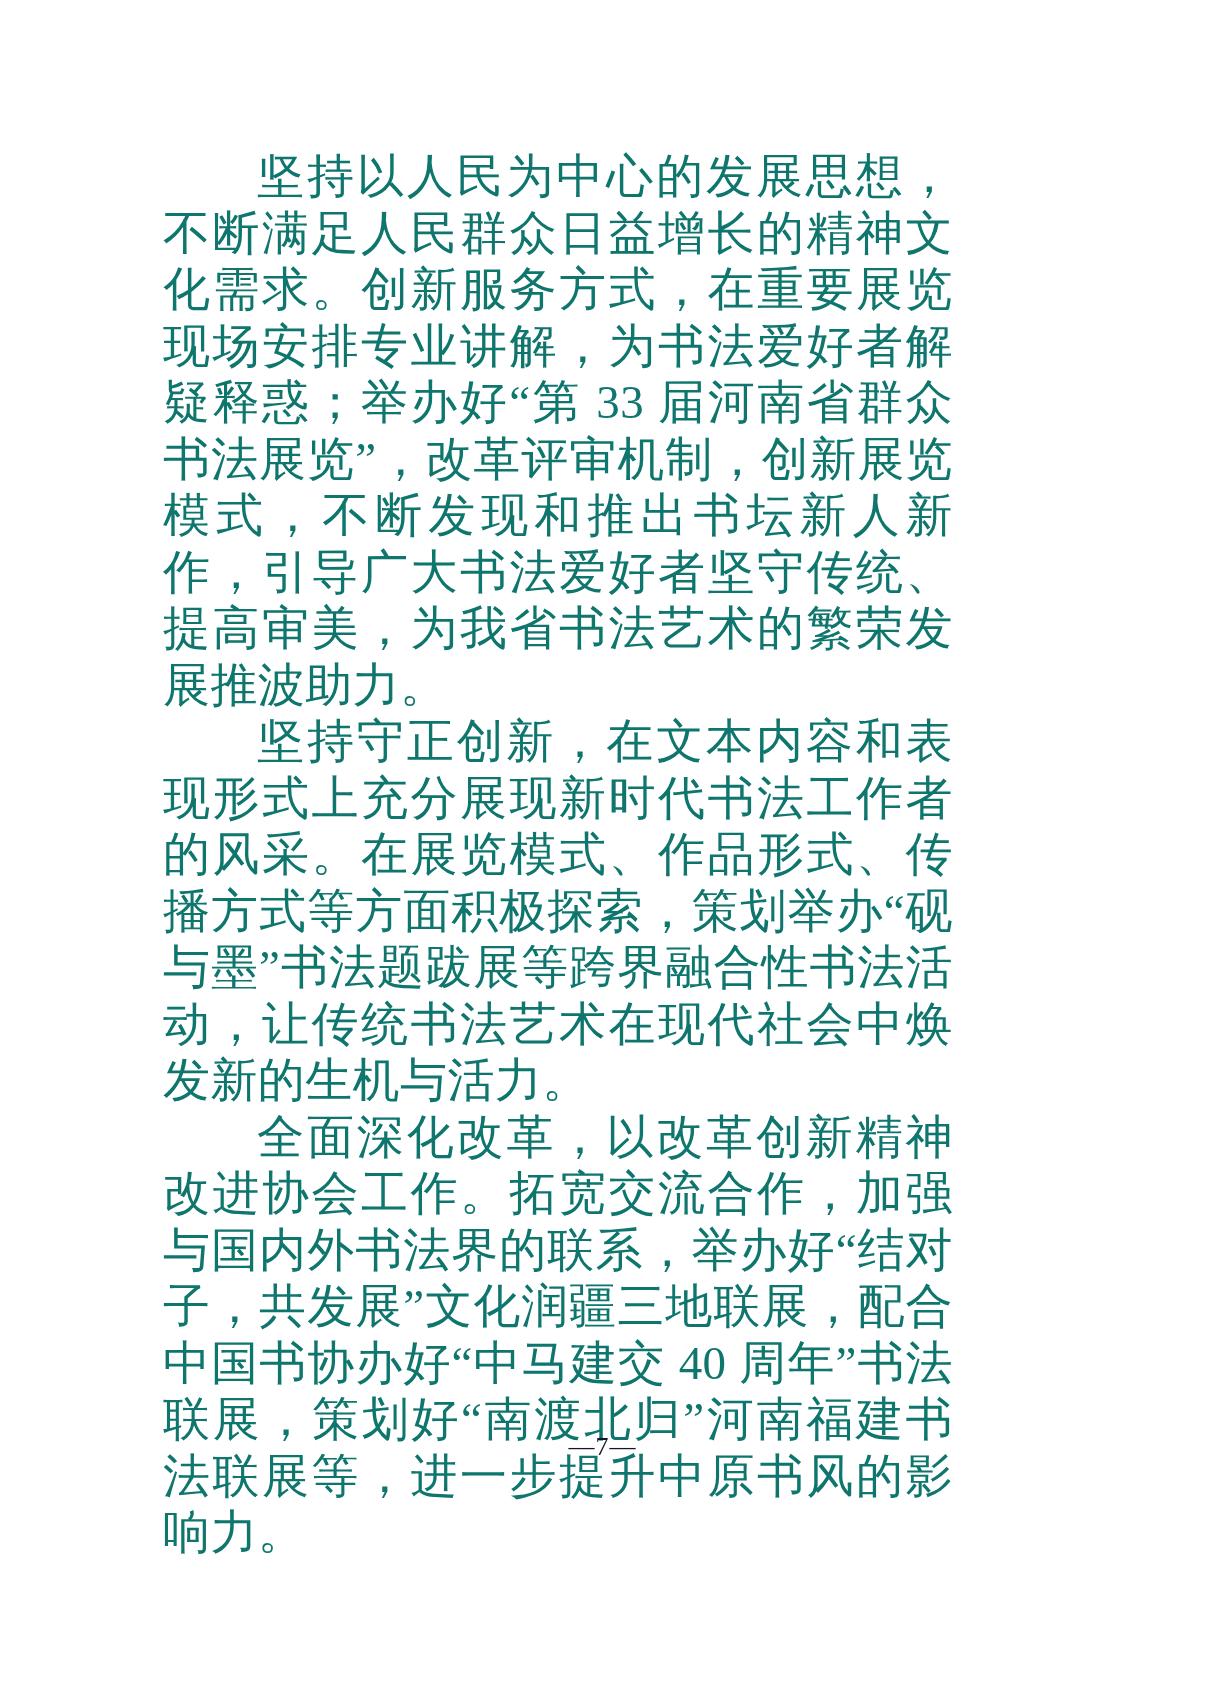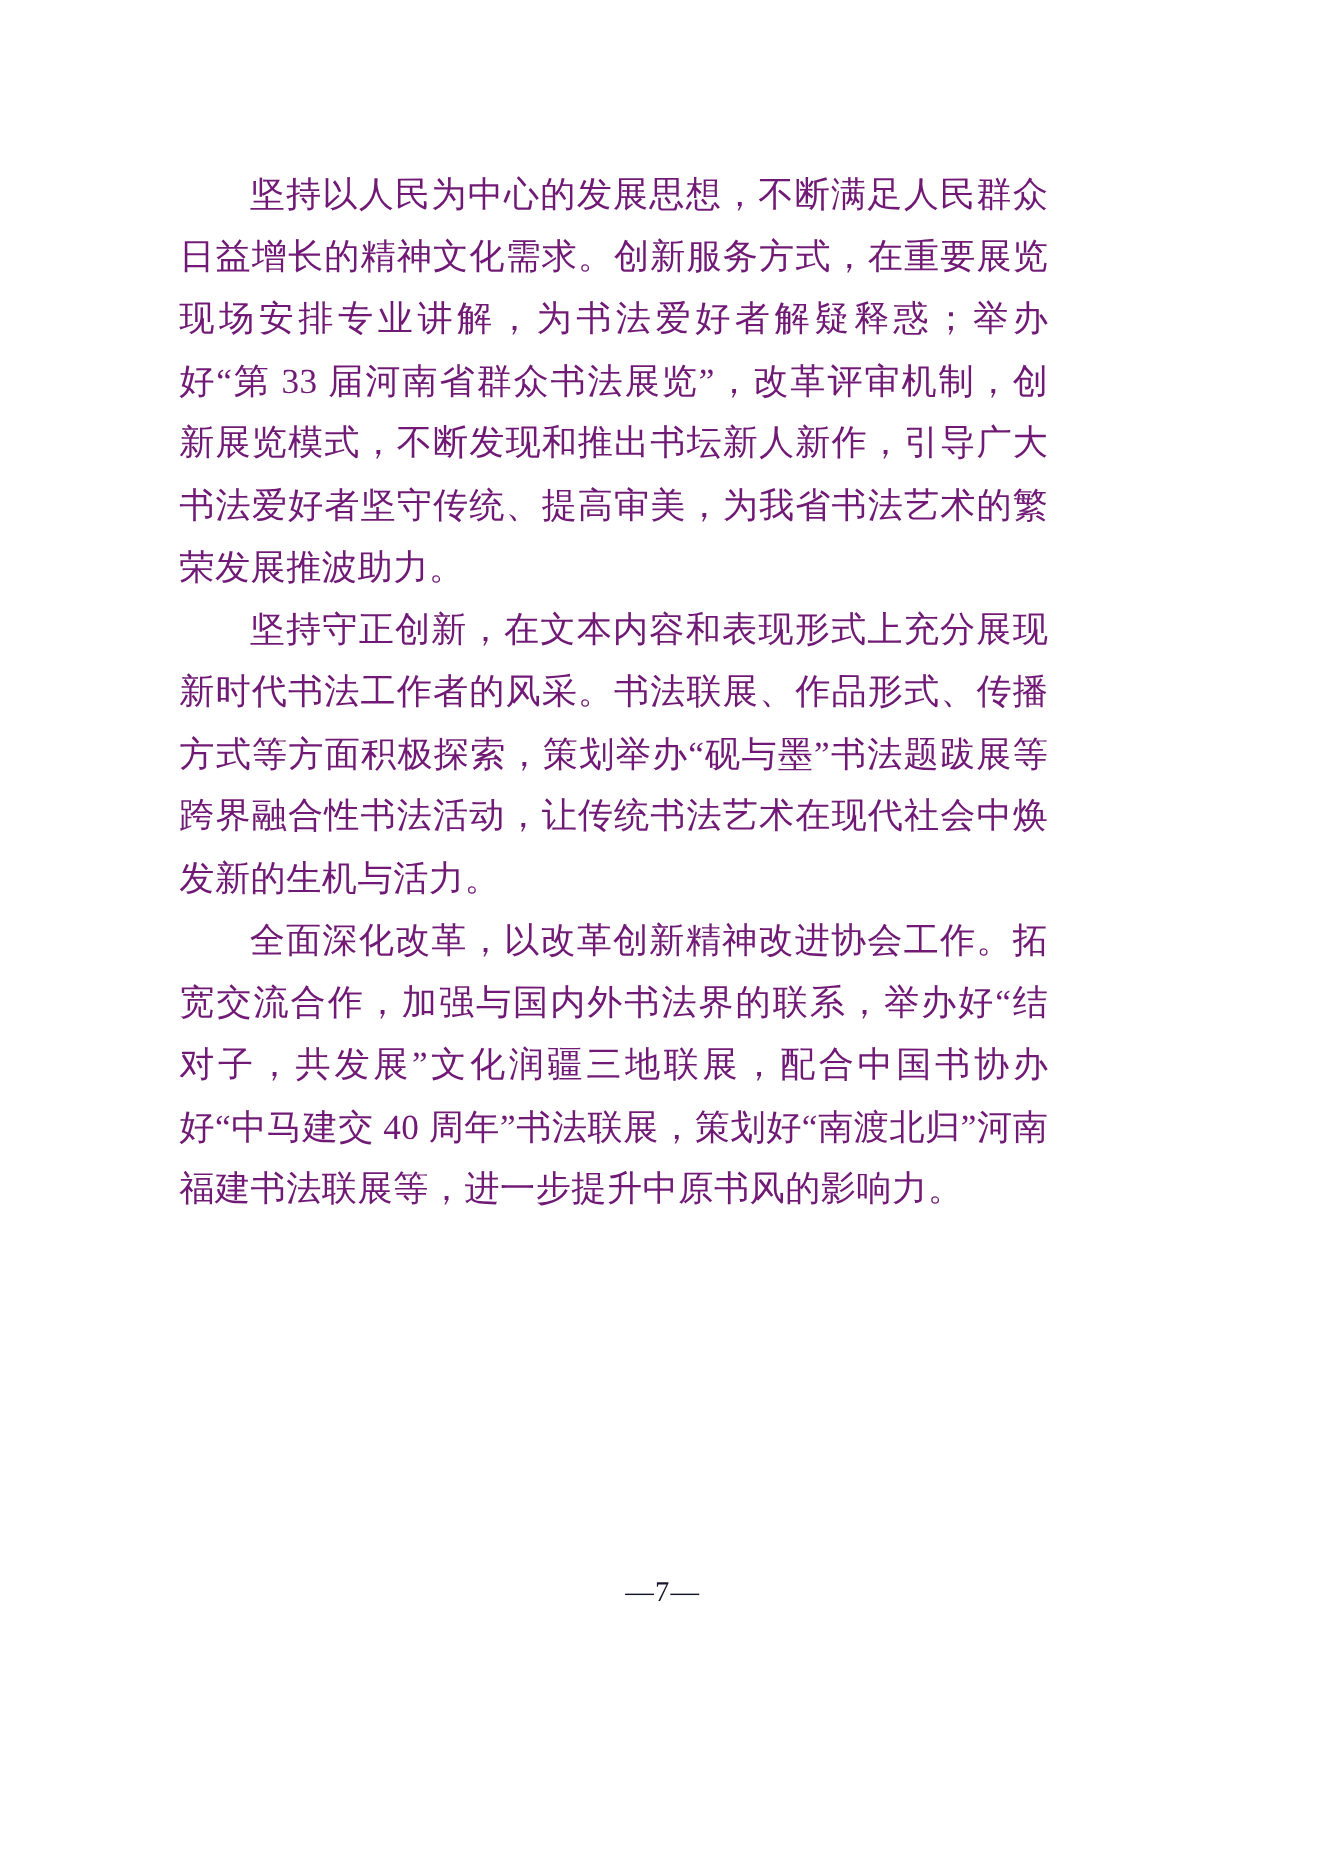--- a/index.html
+++ b/index.html
@@ -17,45 +17,45 @@
     font-family: "Liberation Serif", "DejaVu Serif", serif;
     color: #1a1a2e;
   }
   .content {
     position: absolute;
     left: 163px;
     top: 148px;
     width: 790px;
   }
   .para {
-    font-size: 32px;
+    font-size: 47px;
     line-height: 56.5px;
     letter-spacing: 0.4px;
     text-align: justify;
     text-justify: inter-ideograph;
     text-indent: 2em;
     margin: 0 0 0 0;
-    color: #701a75;
+    color: #0f766e;
     font-weight: 400;
   }
   .page-number {
     position: absolute;
     left: 0;
     right: 0;
     top: 1432px;
     text-align: center;
     font-size: 26px;
     letter-spacing: 1px;
     color: #14142b;
     font-family: "Liberation Serif", "DejaVu Serif", serif;
   }
 </style>
 </head>
 <body>
 
 <div class="page">
   <div class="content">
     <p class="para">坚持以人民为中心的发展思想，不断满足人民群众日益增长的精神文化需求。创新服务方式，在重要展览现场安排专业讲解，为书法爱好者解疑释惑；举办好“第 33 届河南省群众书法展览”，改革评审机制，创新展览模式，不断发现和推出书坛新人新作，引导广大书法爱好者坚守传统、提高审美，为我省书法艺术的繁荣发展推波助力。</p>
-    <p class="para">坚持守正创新，在文本内容和表现形式上充分展现新时代书法工作者的风采。书法联展、作品形式、传播方式等方面积极探索，策划举办“砚与墨”书法题跋展等跨界融合性书法活动，让传统书法艺术在现代社会中焕发新的生机与活力。</p>
+    <p class="para">坚持守正创新，在文本内容和表现形式上充分展现新时代书法工作者的风采。在展览模式、作品形式、传播方式等方面积极探索，策划举办“砚与墨”书法题跋展等跨界融合性书法活动，让传统书法艺术在现代社会中焕发新的生机与活力。</p>
     <p class="para">全面深化改革，以改革创新精神改进协会工作。拓宽交流合作，加强与国内外书法界的联系，举办好“结对子，共发展”文化润疆三地联展，配合中国书协办好“中马建交 40 周年”书法联展，策划好“南渡北归”河南福建书法联展等，进一步提升中原书风的影响力。</p>
   </div>
   <div class="page-number">—7—</div>
 </div>
 
 </body></html>

